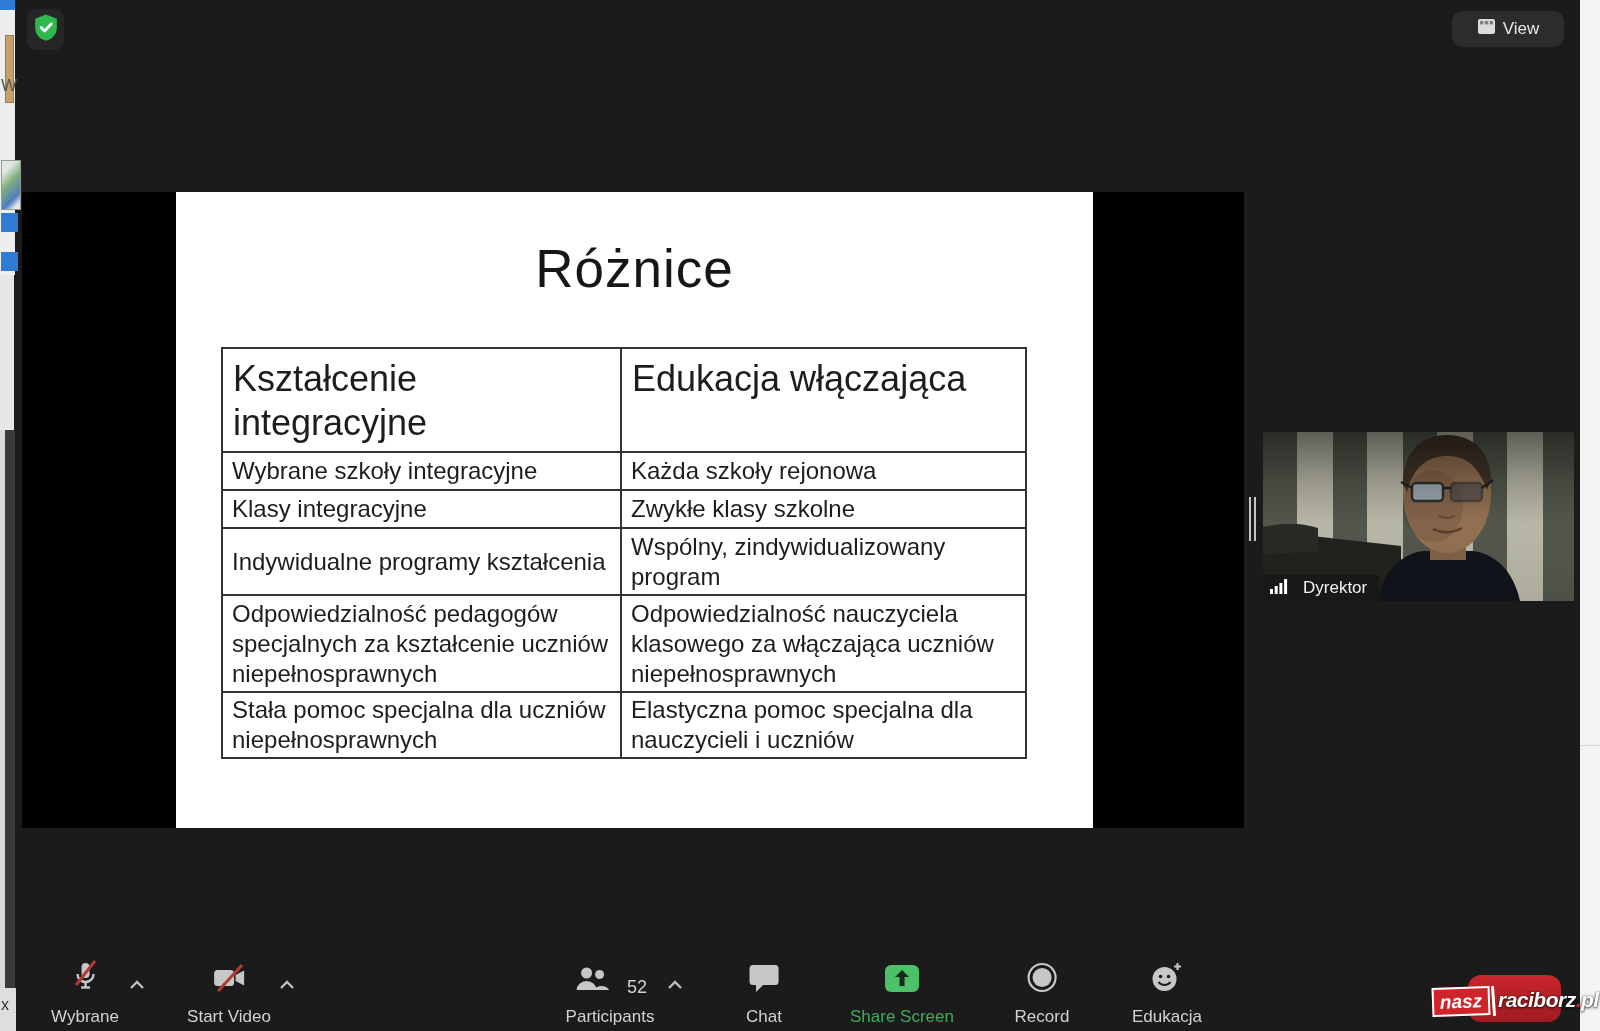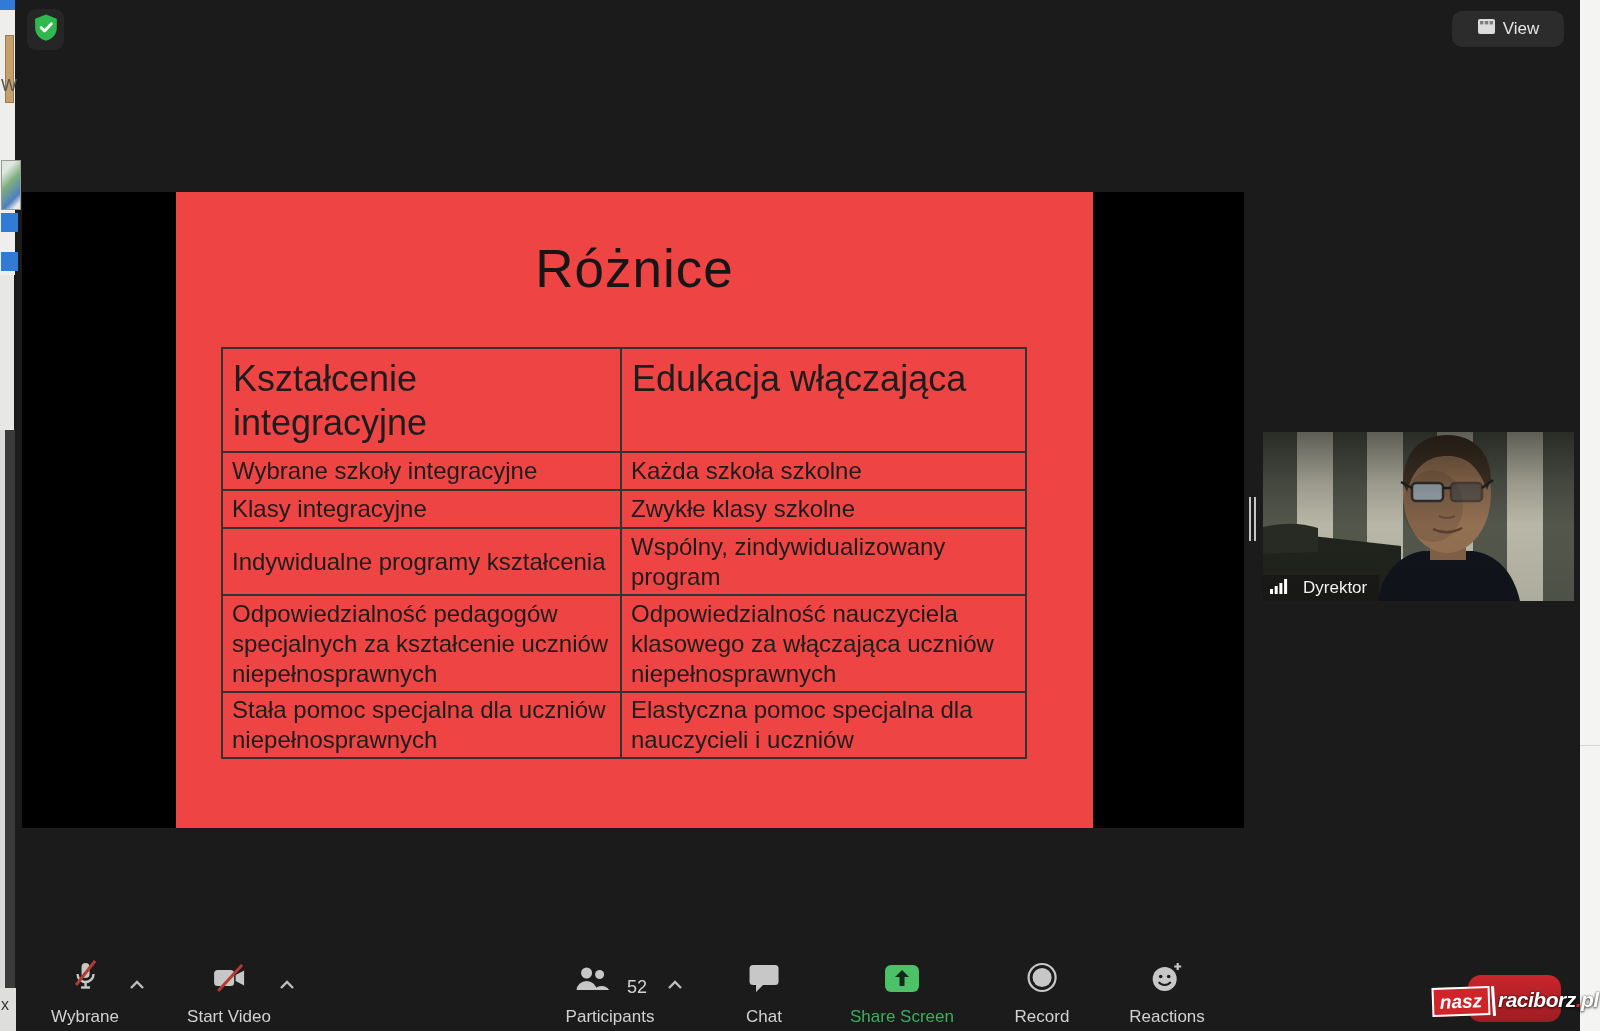--- a/index.html
+++ b/index.html
@@ -36,21 +36,21 @@
   }
   .view-btn {
     position:absolute; left:1452px; top:11px; width:112px; height:36px;
     background:#2c2c2c; border-radius:10px; display:flex; align-items:center; justify-content:center; gap:7px;
     color:#e4e4e4; font-size:17px;
   }
 
   
   .share-area { position:absolute; left:22px; top:192px; width:1222px; height:636px; background:#000; }
   .slide {
-    position:absolute; left:154px; top:0; width:917px; height:636px; background:#ef4444; color:#161616;
+    position:absolute; left:154px; top:0; width:917px; height:636px; background:#ffffff; color:#161616;
   }
   .slide-title { margin-top:46px; text-align:center; font-size:53px; font-weight:400; letter-spacing:1px; }
   .slide-table {
     position:absolute; left:45px; top:155px; width:804px;
     border-collapse:collapse; table-layout:fixed; color:#1d1d1d;
   }
   .slide-table col.c1 { width:399px; }
   .slide-table col.c2 { width:405px; }
   .slide-table th, .slide-table td { border:2px solid #333; }
   .slide-table th {
@@ -167,21 +167,21 @@
             <col class="c1">
             <col class="c2">
           </colgroup>
         <tbody>
             <tr>
           <th>Kształcenie integracyjne</th>
           <th>Edukacja włączająca</th>
         </tr>
         <tr class="r-short">
           <td>Wybrane szkoły integracyjne</td>
-          <td>Każda szkoła szkolne</td>
+          <td>Każda szkoły rejonowa</td>
         </tr>
         <tr class="r-short">
           <td>Klasy integracyjne</td>
           <td>Zwykłe klasy szkolne</td>
         </tr>
         <tr class="r-two">
           <td>Indywidualne programy kształcenia</td>
           <td>Wspólny, zindywidualizowany program</td>
         </tr>
         <tr class="r-three">
@@ -338,21 +338,21 @@
       <span>
         <svg width="36" height="33" viewBox="0 0 36 33">
           <circle cx="15.5" cy="18" r="12" fill="#c7c7c7"></circle>
           <circle cx="11.5" cy="15.5" r="1.8" fill="#1b1b1b"></circle>
           <circle cx="19.5" cy="15.5" r="1.8" fill="#1b1b1b"></circle>
           <path d="M9.5 21 a7 6 0 0 0 12 0" fill="none" stroke="#1b1b1b" stroke-width="2"></path>
           <path d="M28.5 2 v7 M25 5.5 h7" stroke="#c7c7c7" stroke-width="2.2"></path>
         </svg>
       </span>
     </div>
-    <span class="tb-label">Reactions</span>
+    <span class="tb-label">Edukacja</span>
   </div>
 
   <div class="wm">
     <div class="wm-rect"></div>
     <div class="wm-nasz">nasz</div>
     <div class="wm-bar"></div>
     <div class="wm-word"><span>raciborz</span><span class="dot">.</span><span>pl</span></div>
   </div>
 
 </div>

